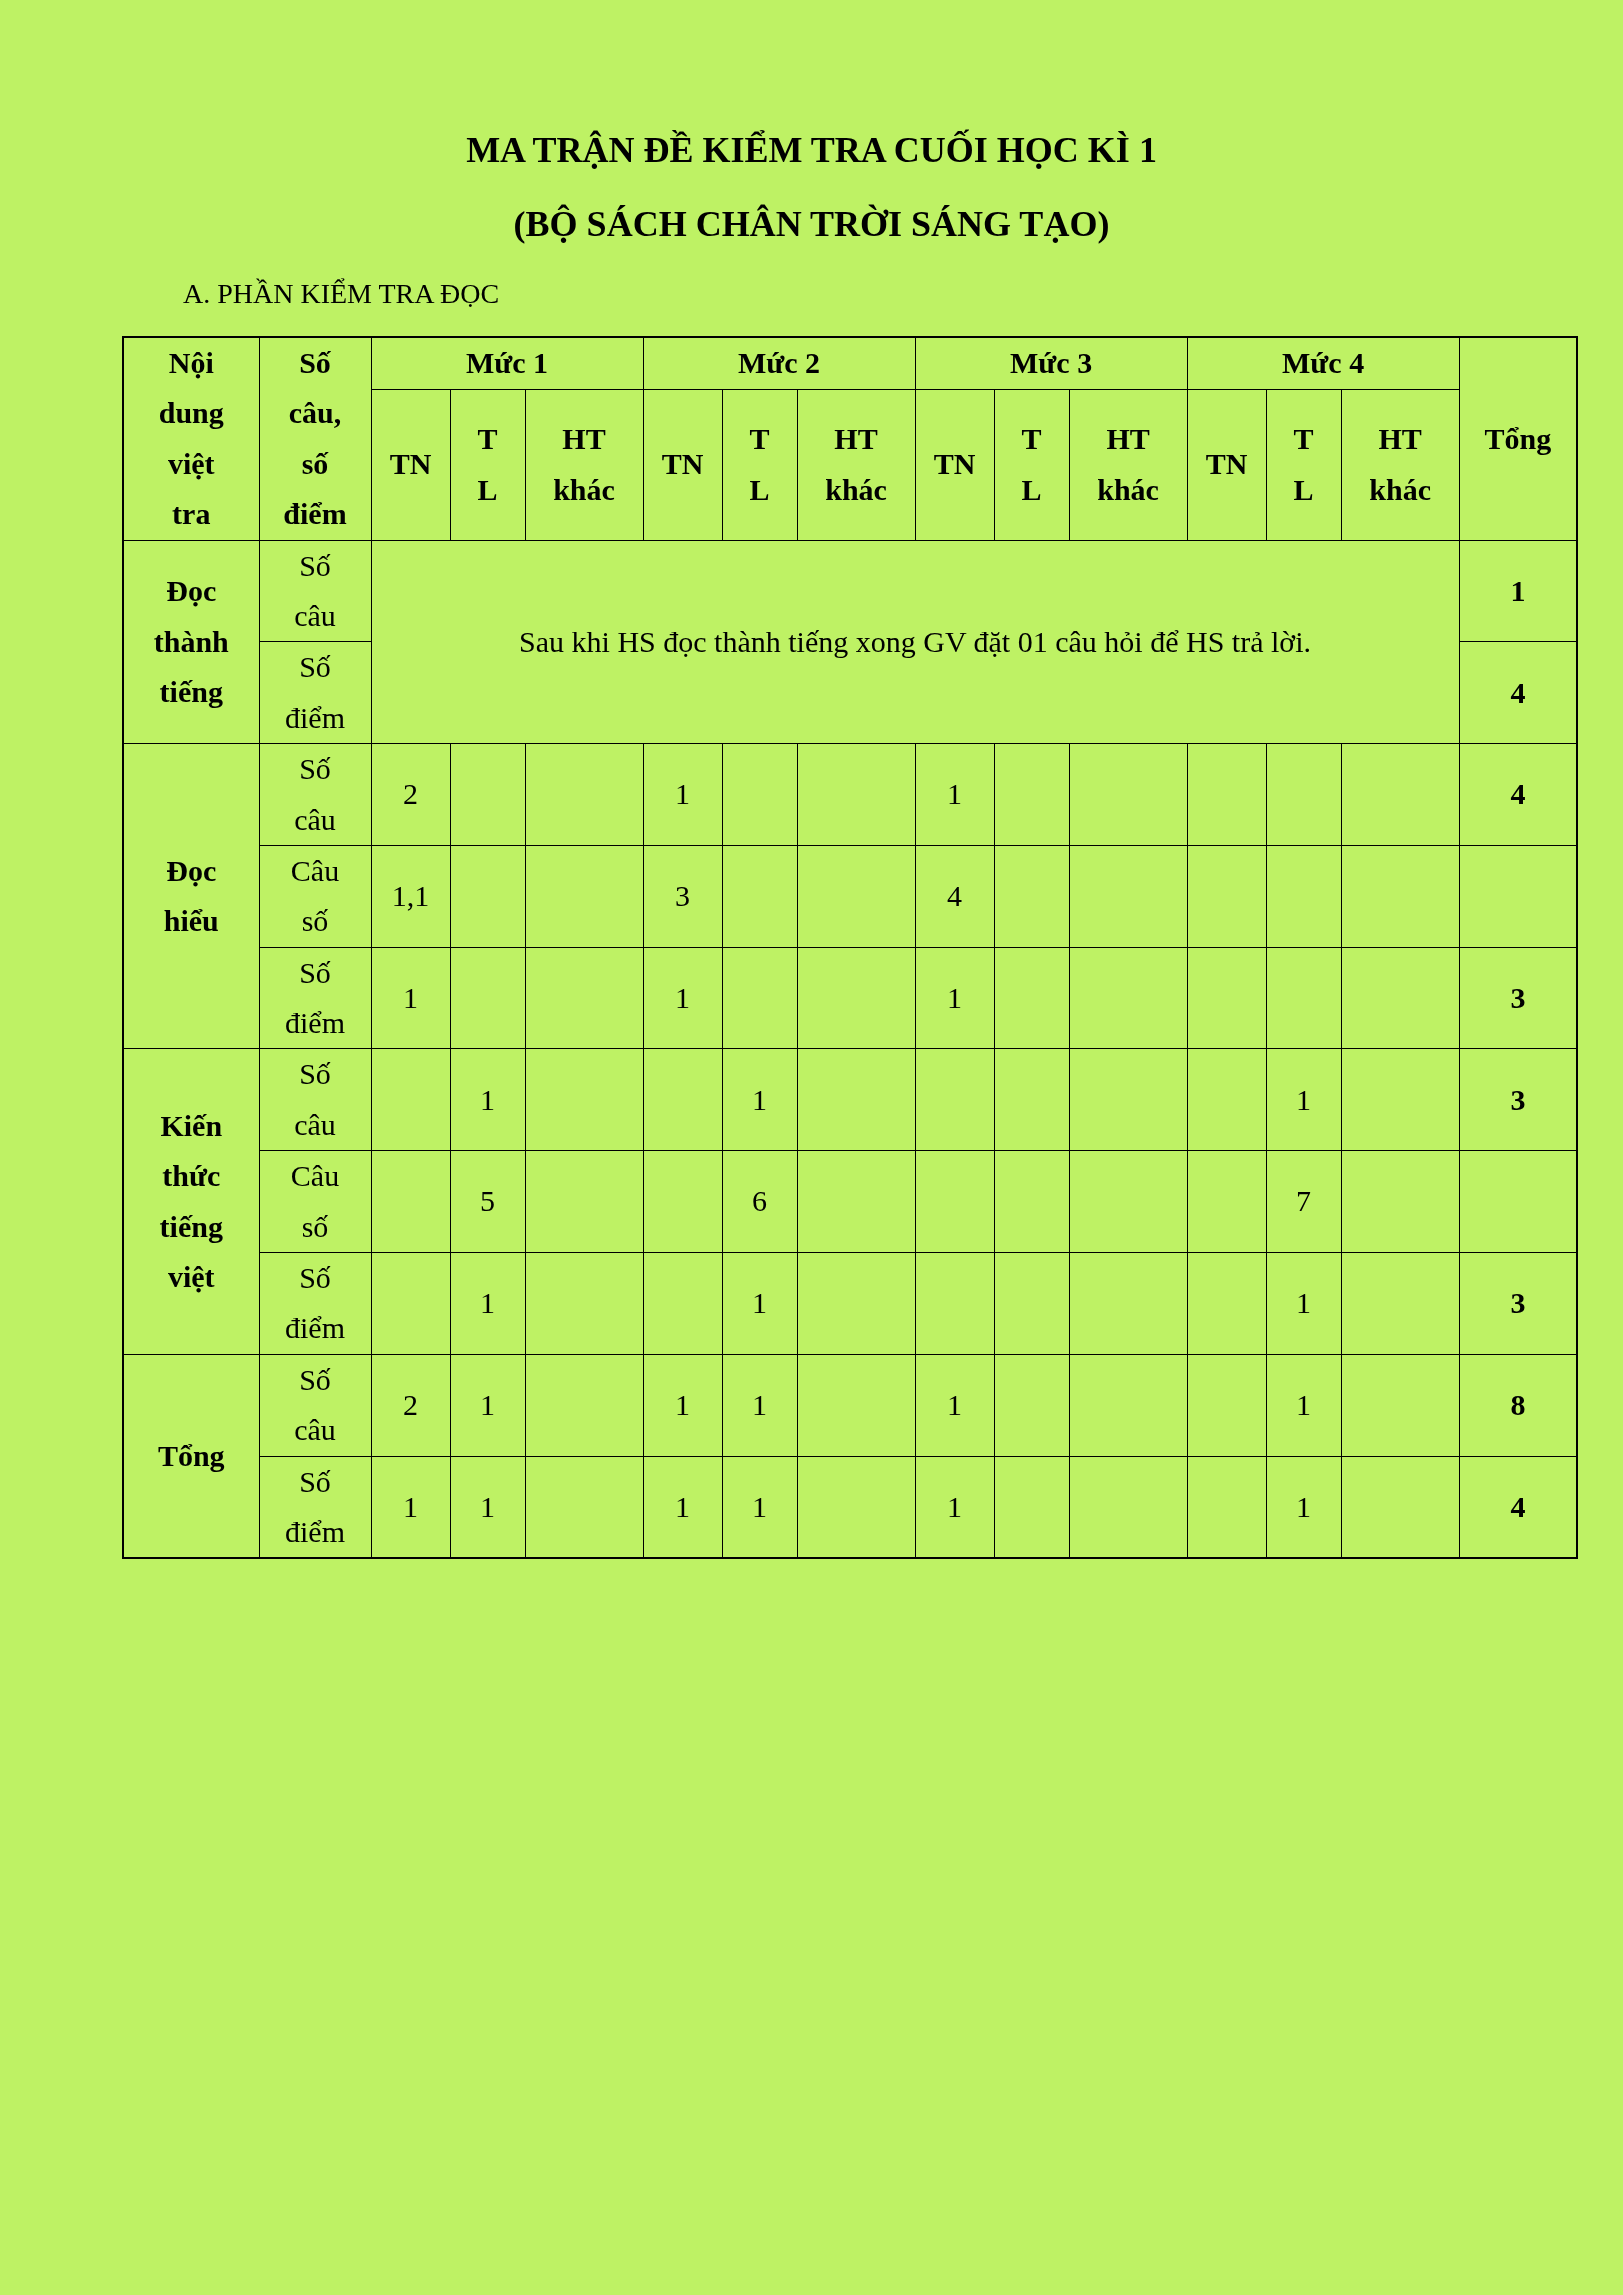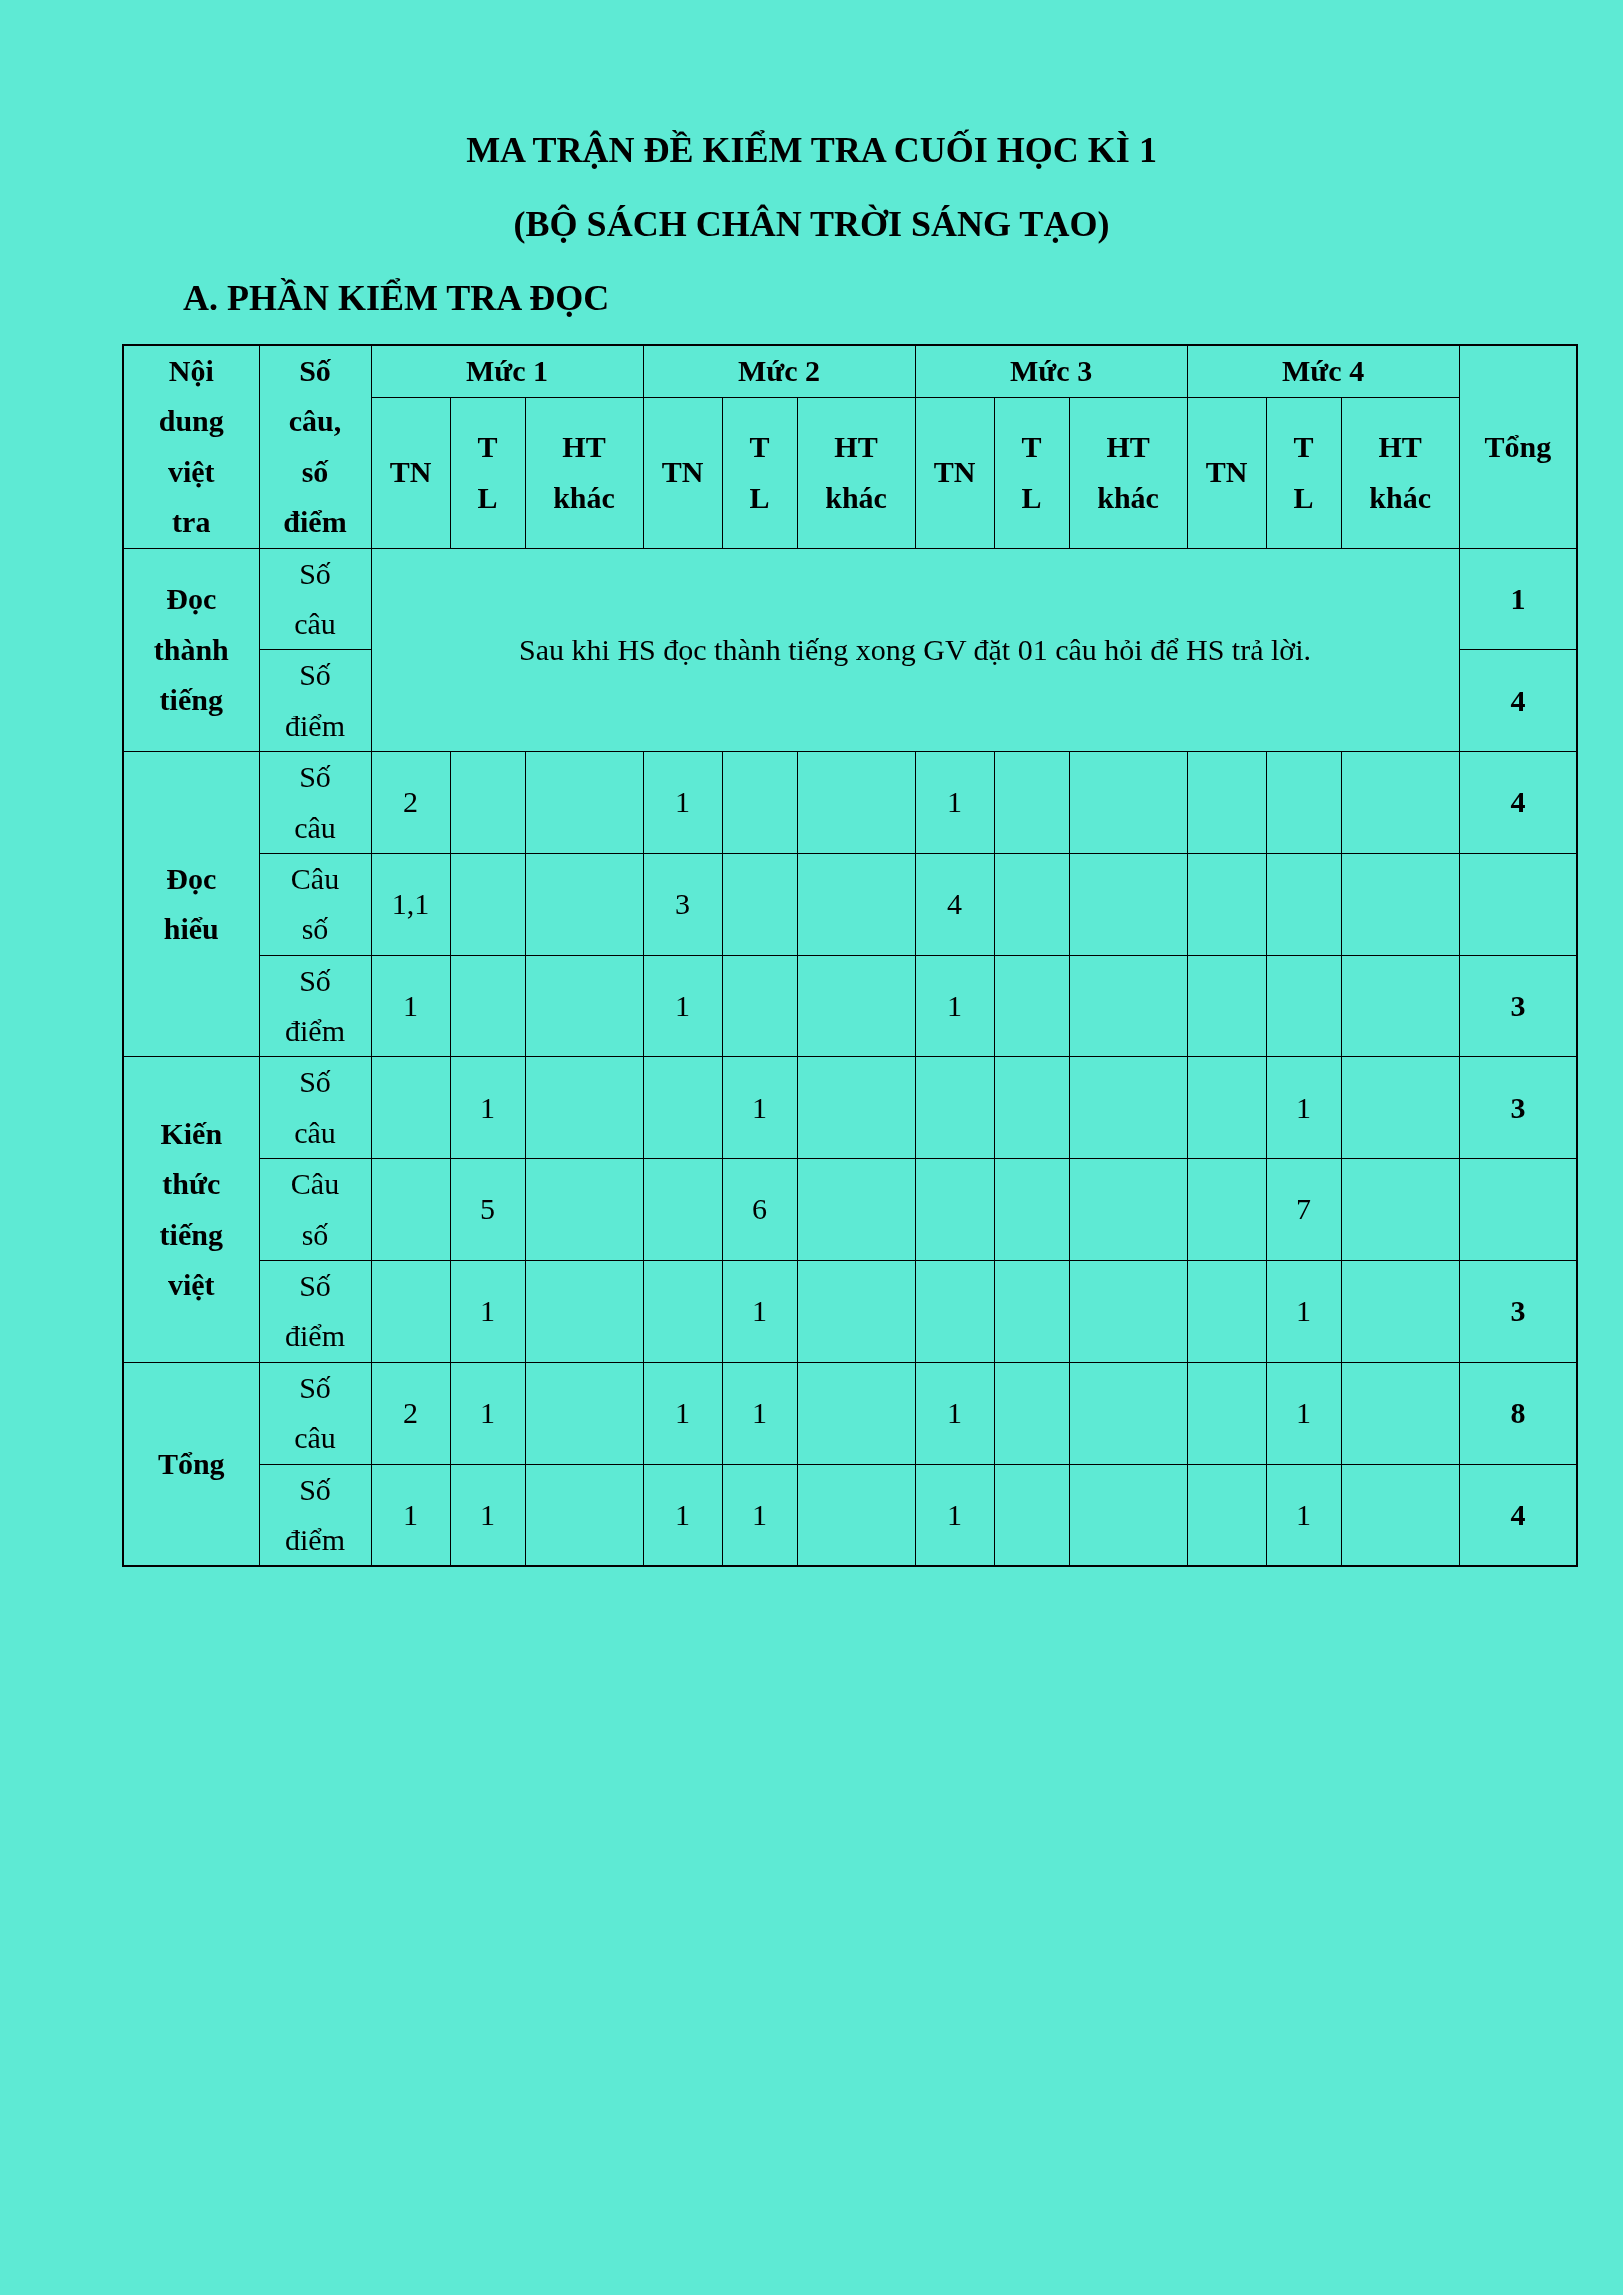--- a/index.html
+++ b/index.html
@@ -1,34 +1,34 @@
 <!DOCTYPE html>
 <html style="font-size:12.6px"><head>
 <meta charset="utf-8">
 <style>
   html, body { margin:0; padding:0; background:#ffffff; }
   .page {
     position: relative;
     width: 1623px;
     height: 2295px;
-    background: #5eead4;
+    background: #bef264;
     color: #000000;
     font-family: "Liberation Serif", serif;
     overflow: hidden;
   }
   .titles { text-align: center; padding-top: 132px; }
   .title-line {
     font-weight: bold;
     font-size: 36px;
     line-height: 1.0;
     margin: 0 0 38px 0;
   }
   .section-heading {
-    font-weight: bold;
-    font-size: 36px;
+    font-weight: normal;
+    font-size: 28px;
     line-height: 1.0;
     margin: 0 0 28px 183px;
   }
   table.matrix {
     border-collapse: collapse;
     table-layout: fixed;
     margin-left: 122px;
     width: 1449px;
     border: 2.4px solid #000;
   }

